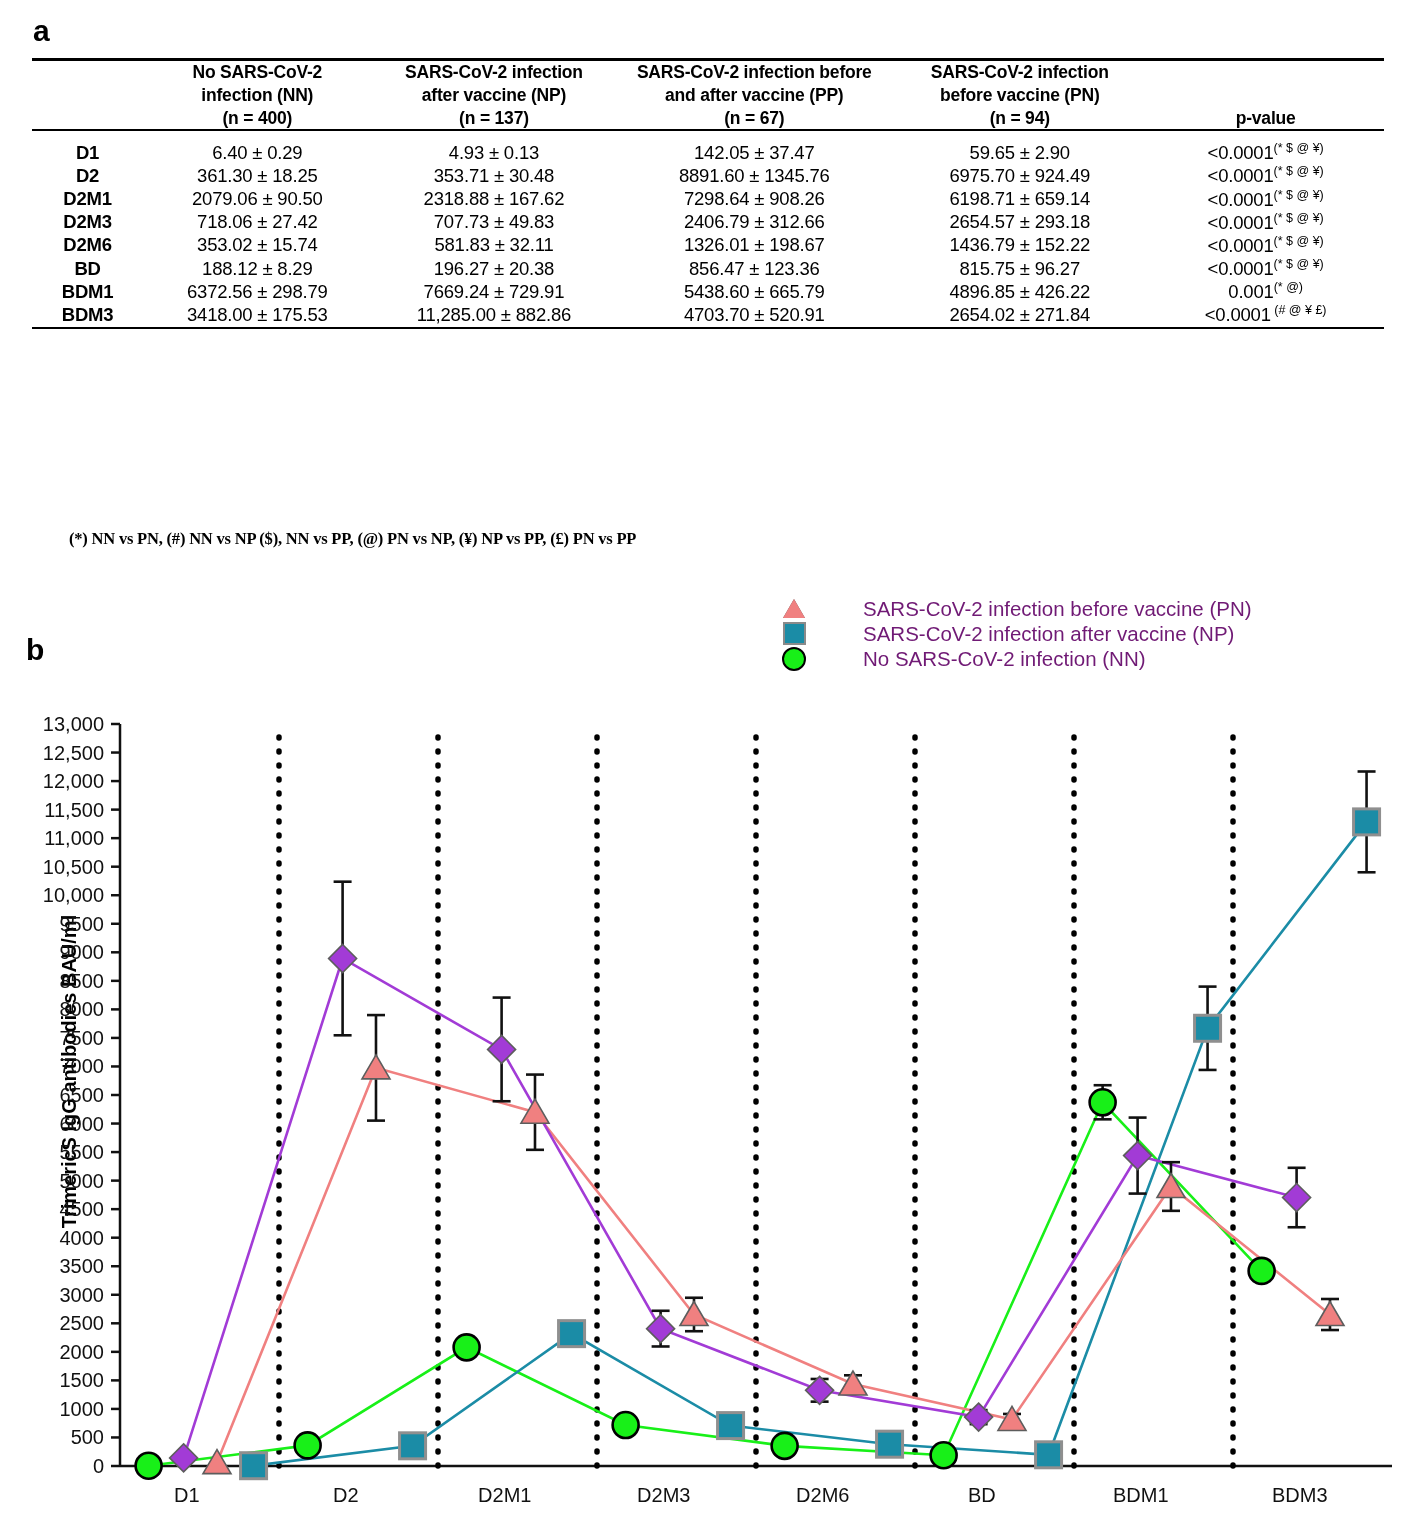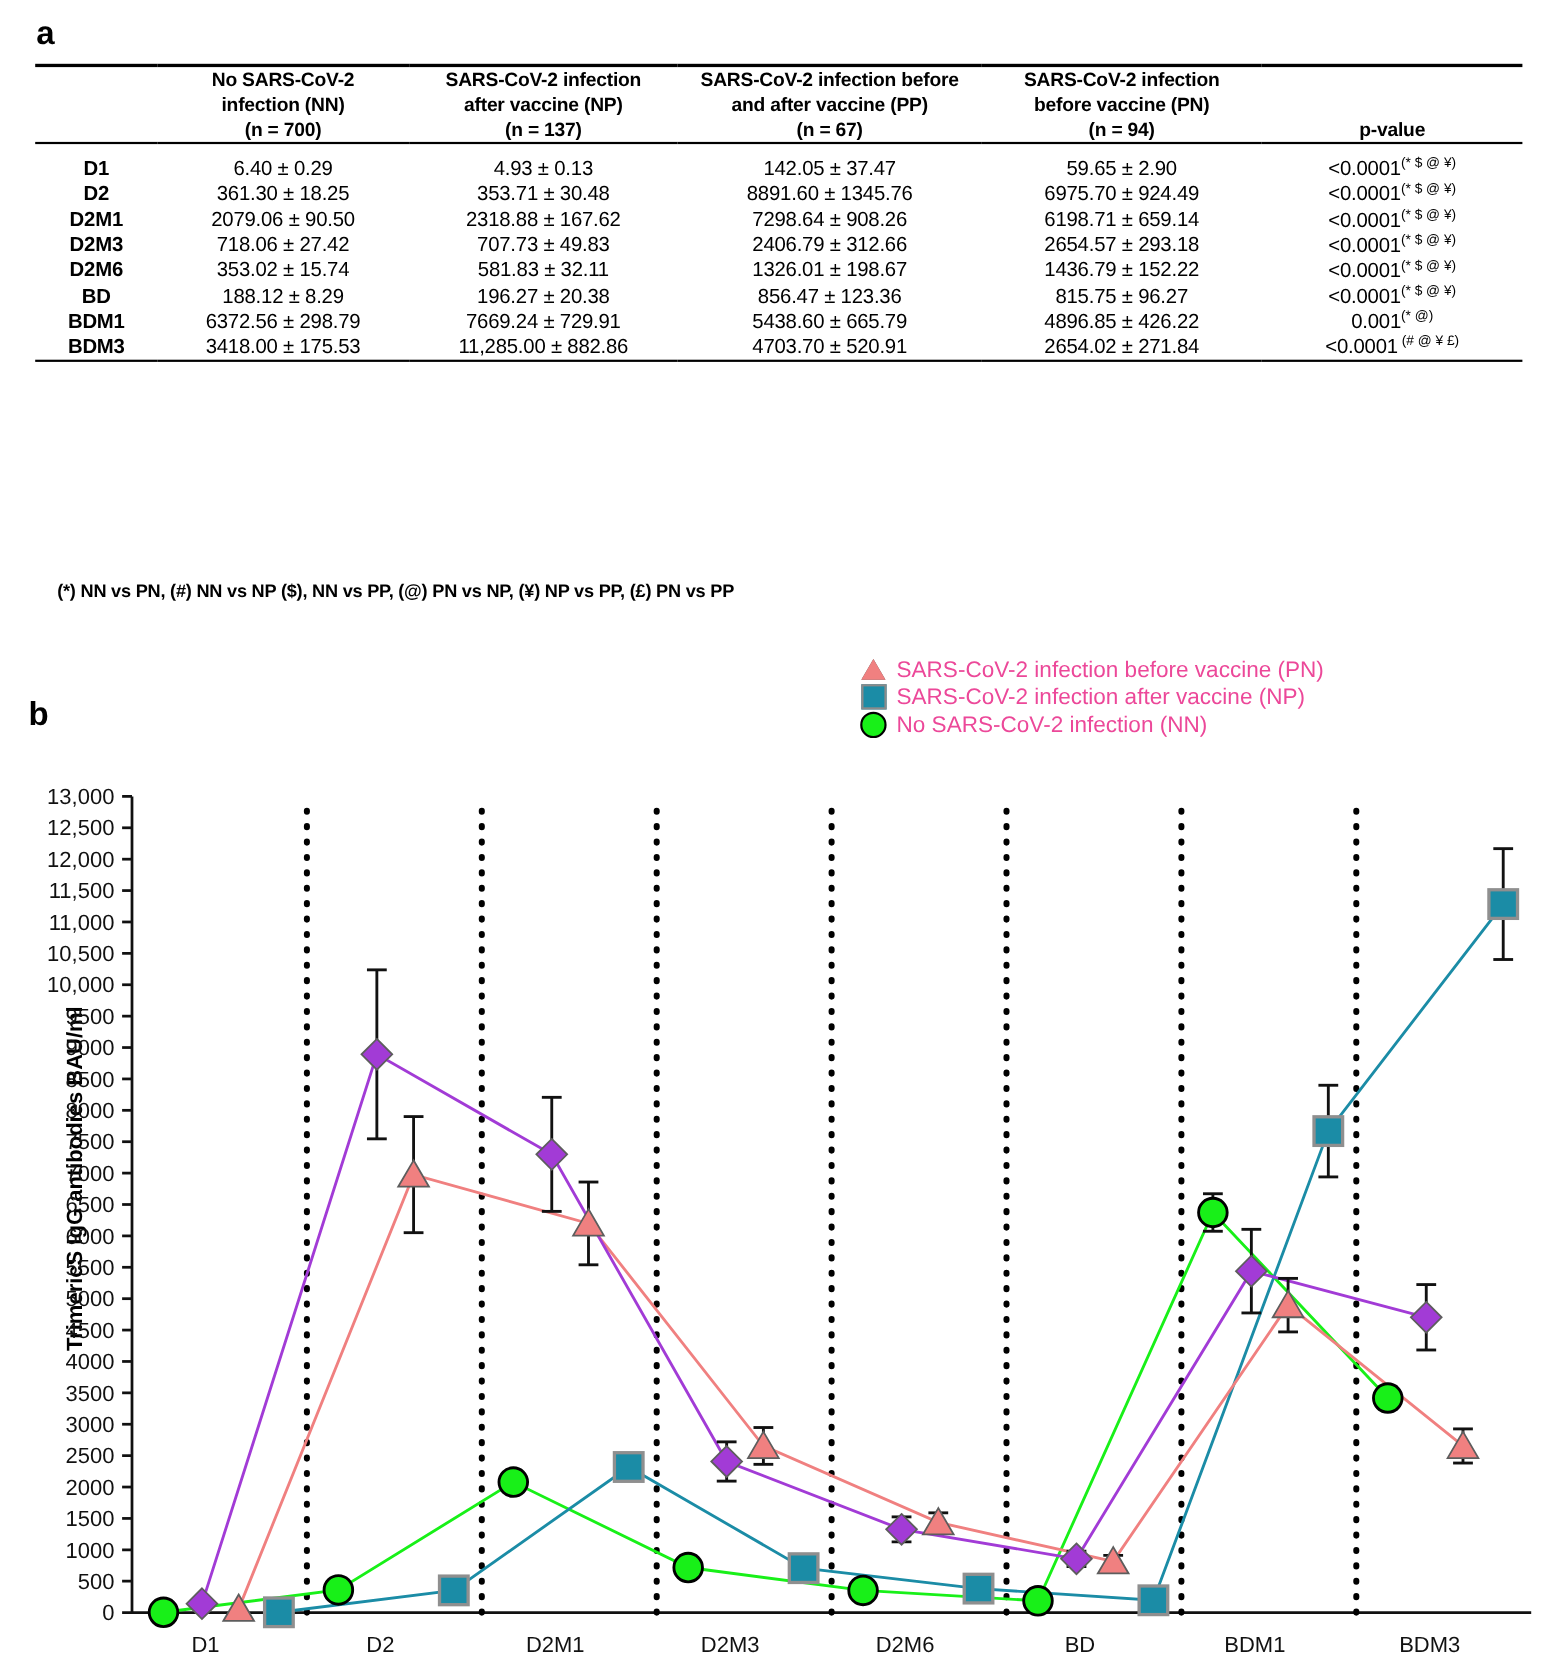--- a/index.html
+++ b/index.html
@@ -43,33 +43,33 @@
   tbody td{
     font-size:18.5px;text-align:center;
     padding:7.5px 6px;white-space:nowrap;letter-spacing:-0.2px;
   }
   tbody td.rowhead{font-weight:bold;text-align:center;}
   tbody tr:first-child td{padding-top:10px;}
   td.pval{white-space:nowrap;}
   td.pval sup{font-size:12.5px;vertical-align:super;letter-spacing:0;}
 
   #table-note{
-    position:absolute;left:52px;top:529px;
+    position:absolute;left:69px;top:529px;
     font-size:16.5px;font-weight:bold;letter-spacing:-0.2px;
-    font-family:Liberation Sans, sans-serif;
+    font-family:Liberation Serif, serif;
     text-align:right;
   }
 
   
   #panel-b{position:absolute;left:0;top:0;width:1415px;height:1522px;}
   #legend{position:absolute;left:773px;top:596px;}
   .legend-row{display:flex;align-items:center;height:25px;}
   .legend-mark{width:42px;display:flex;justify-content:center;align-items:center;}
-  .legend-text{font-size:20.5px;color:#ec4899;white-space:nowrap;
-               font-family:"Liberation Sans", sans-serif;}
+  .legend-text{font-size:20.5px;color:#701a75;white-space:nowrap;
+               font-family:"Liberation Sans", sans-serif;margin-left:48px;}
 
   .mk{display:block;}
   .mk-tri{width:0;height:0;border-left:11px solid transparent;
           border-right:11px solid transparent;border-bottom:19px solid #F08080;
           filter:drop-shadow(0 0 0.6px #555);}
   .mk-dia{width:15px;height:15px;background:#A23BD6;transform:rotate(45deg);
           border:1px solid #5b5b5b;}
   .mk-sq{width:19px;height:19px;background:#1B8CA6;border:2px solid #8a8a8a;}
   .mk-cir{width:20px;height:20px;border-radius:50%;background:#18F018;
           border:2px solid #000;}
@@ -90,21 +90,21 @@
 <div id="panel-a">
   <div id="letter-a" class="panel-letter">a</div>
 
   <table class="tbl">
     <thead>
       <tr class="rule-top">
         <th class="col-label"></th>
         <th class="c1">
           <span>No SARS-CoV-2</span><br>
           <span>infection (NN)</span><br>
-          <span class="nline">(n = 700)</span>
+          <span class="nline">(n = 400)</span>
         </th>
         <th class="c2">
           <span>SARS-CoV-2 infection</span><br>
           <span>after vaccine (NP)</span><br>
           <span class="nline">(n = 137)</span>
         </th>
         <th class="c3">
           <span>SARS-CoV-2 infection before</span><br>
           <span>and after vaccine (PP)</span><br>
           <span class="nline">(n = 67)</span>

